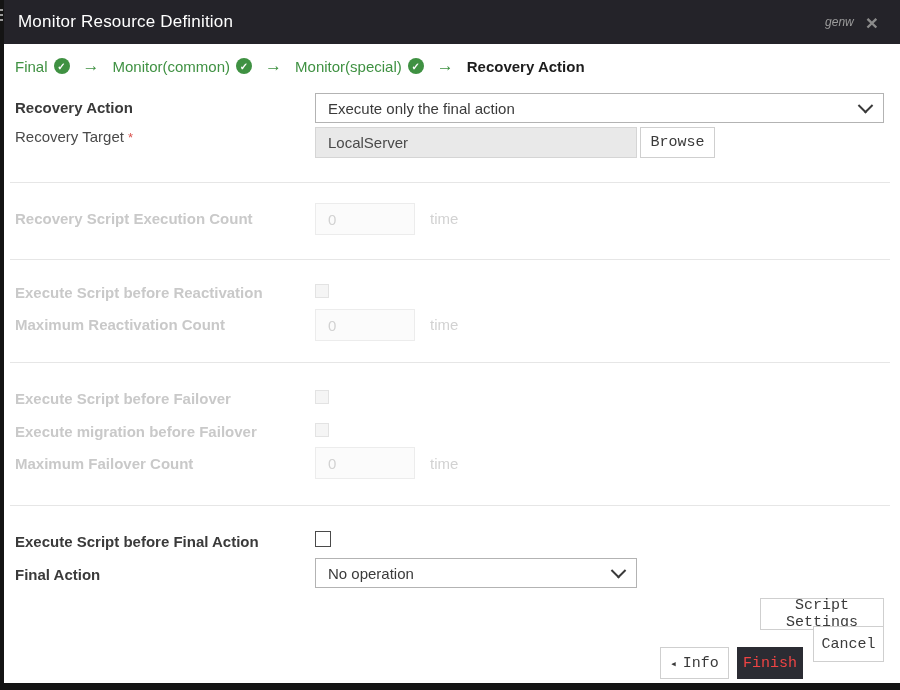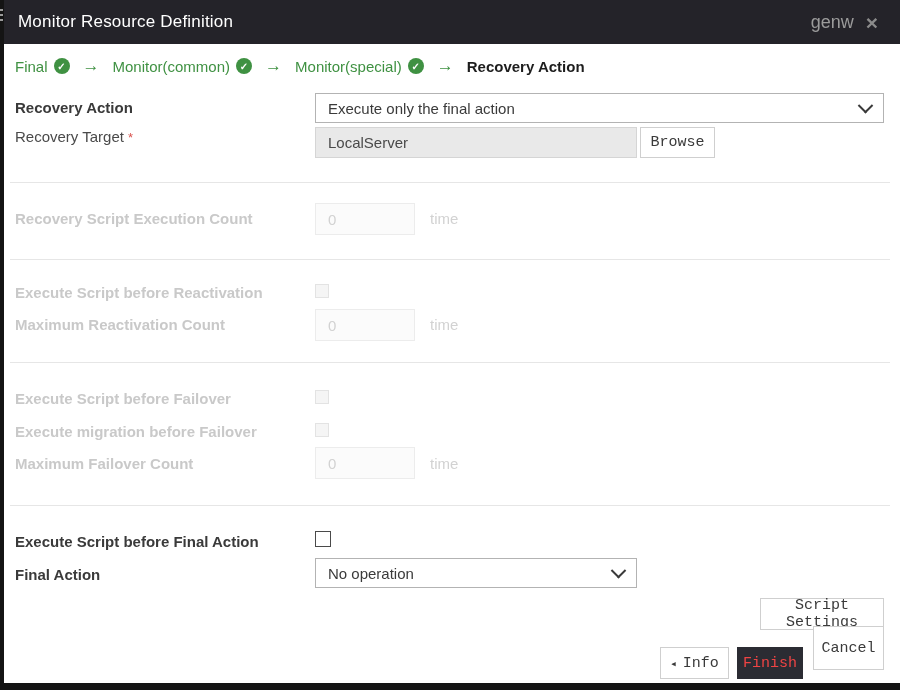--- a/index.html
+++ b/index.html
@@ -9,21 +9,21 @@
     font-family:"Liberation Sans", sans-serif;
     -webkit-font-smoothing:antialiased;
   }
   .bg-menu-line{position:absolute;left:0;width:3px;height:2px;background:#9a9a9a;}
   .dialog{position:absolute;left:4px;top:0;width:896px;height:683px;background:#ffffff;}
 
   
   .titlebar{position:absolute;left:0;top:0;right:0;height:44px;background:#242329;display:flex;align-items:center;}
   .title{color:#ffffff;font-size:17px;margin-left:14px;letter-spacing:.2px;}
   .titlebar-right{margin-left:auto;display:flex;align-items:center;gap:12px;margin-right:22px;}
-  .win-badge{color:#9b9b9b;font-size:18px;}
+  .win-badge{color:#9b9b9b;font-size:12px;font-style:italic;}
   .close-x{color:#8b8b8b;font-size:21px;line-height:1;cursor:pointer;font-weight:bold;}
 
   
   .wizard{position:absolute;left:11px;top:56px;display:flex;align-items:center;font-size:15px;}
   .step-label{color:#3f9142;}
   .step-label.current{color:#1d1d1d;font-weight:bold;}
   .check-badge{width:16px;height:16px;border-radius:50%;background:#3f9142;color:#fff;
     font-size:10px;display:inline-flex;align-items:center;justify-content:center;
     margin-left:6px;font-weight:bold;}
   .step-arrow{color:#3f9142;font-weight:bold;font-size:17px;margin:0 13px;}
@@ -138,15 +138,15 @@
     <span class="chevron"></span>
   </div>
 
   <button class="btn" style="left:756px;top:598px;width:124px;height:32px">Script Settings</button>
 
   <button class="btn" style="left:656px;top:647px;width:69px;height:32px">
     <span class="back-tri">◂</span>
     <span>Info</span>
   </button>
   <button class="btn dark" style="left:733px;top:647px;width:66px;height:32px">Finish</button>
-  <button class="btn" style="left:809px;top:626px;width:71px;height:44px">Cancel</button>
+  <button class="btn" style="left:809px;top:626px;width:71px;height:36px">Cancel</button>
 
 </div>
 
 </body></html>

